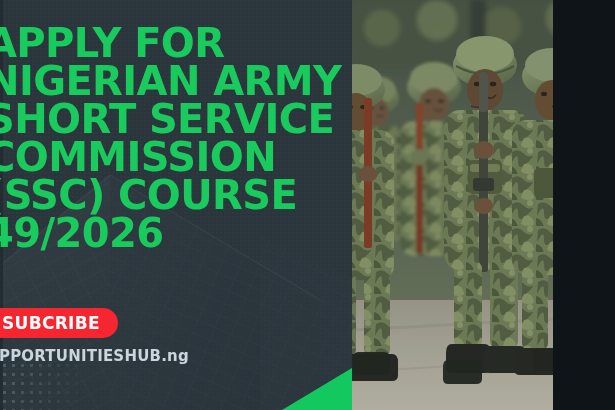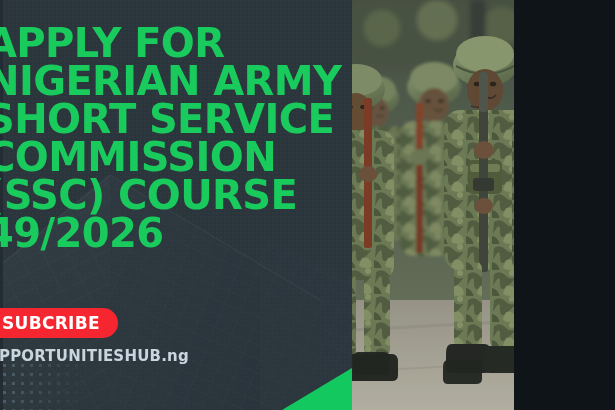--- a/index.html
+++ b/index.html
@@ -1,20 +1,20 @@
 <!DOCTYPE html>
 <html><head>
 <meta charset="utf-8">
 <style>
   html,body{margin:0;padding:0;background:#0e1418;}
   body{font-family:"Liberation Sans",sans-serif;}
 
   #banner{
     position:relative;
-    width:514px;height:410px;
+    width:553px;height:410px;
     overflow:hidden;
     background:#2b353c;
   }
 
   
   .left-panel{
     position:absolute;left:0;top:0;
     width:352px;height:410px;
     background:#2b353c;
     overflow:hidden;

